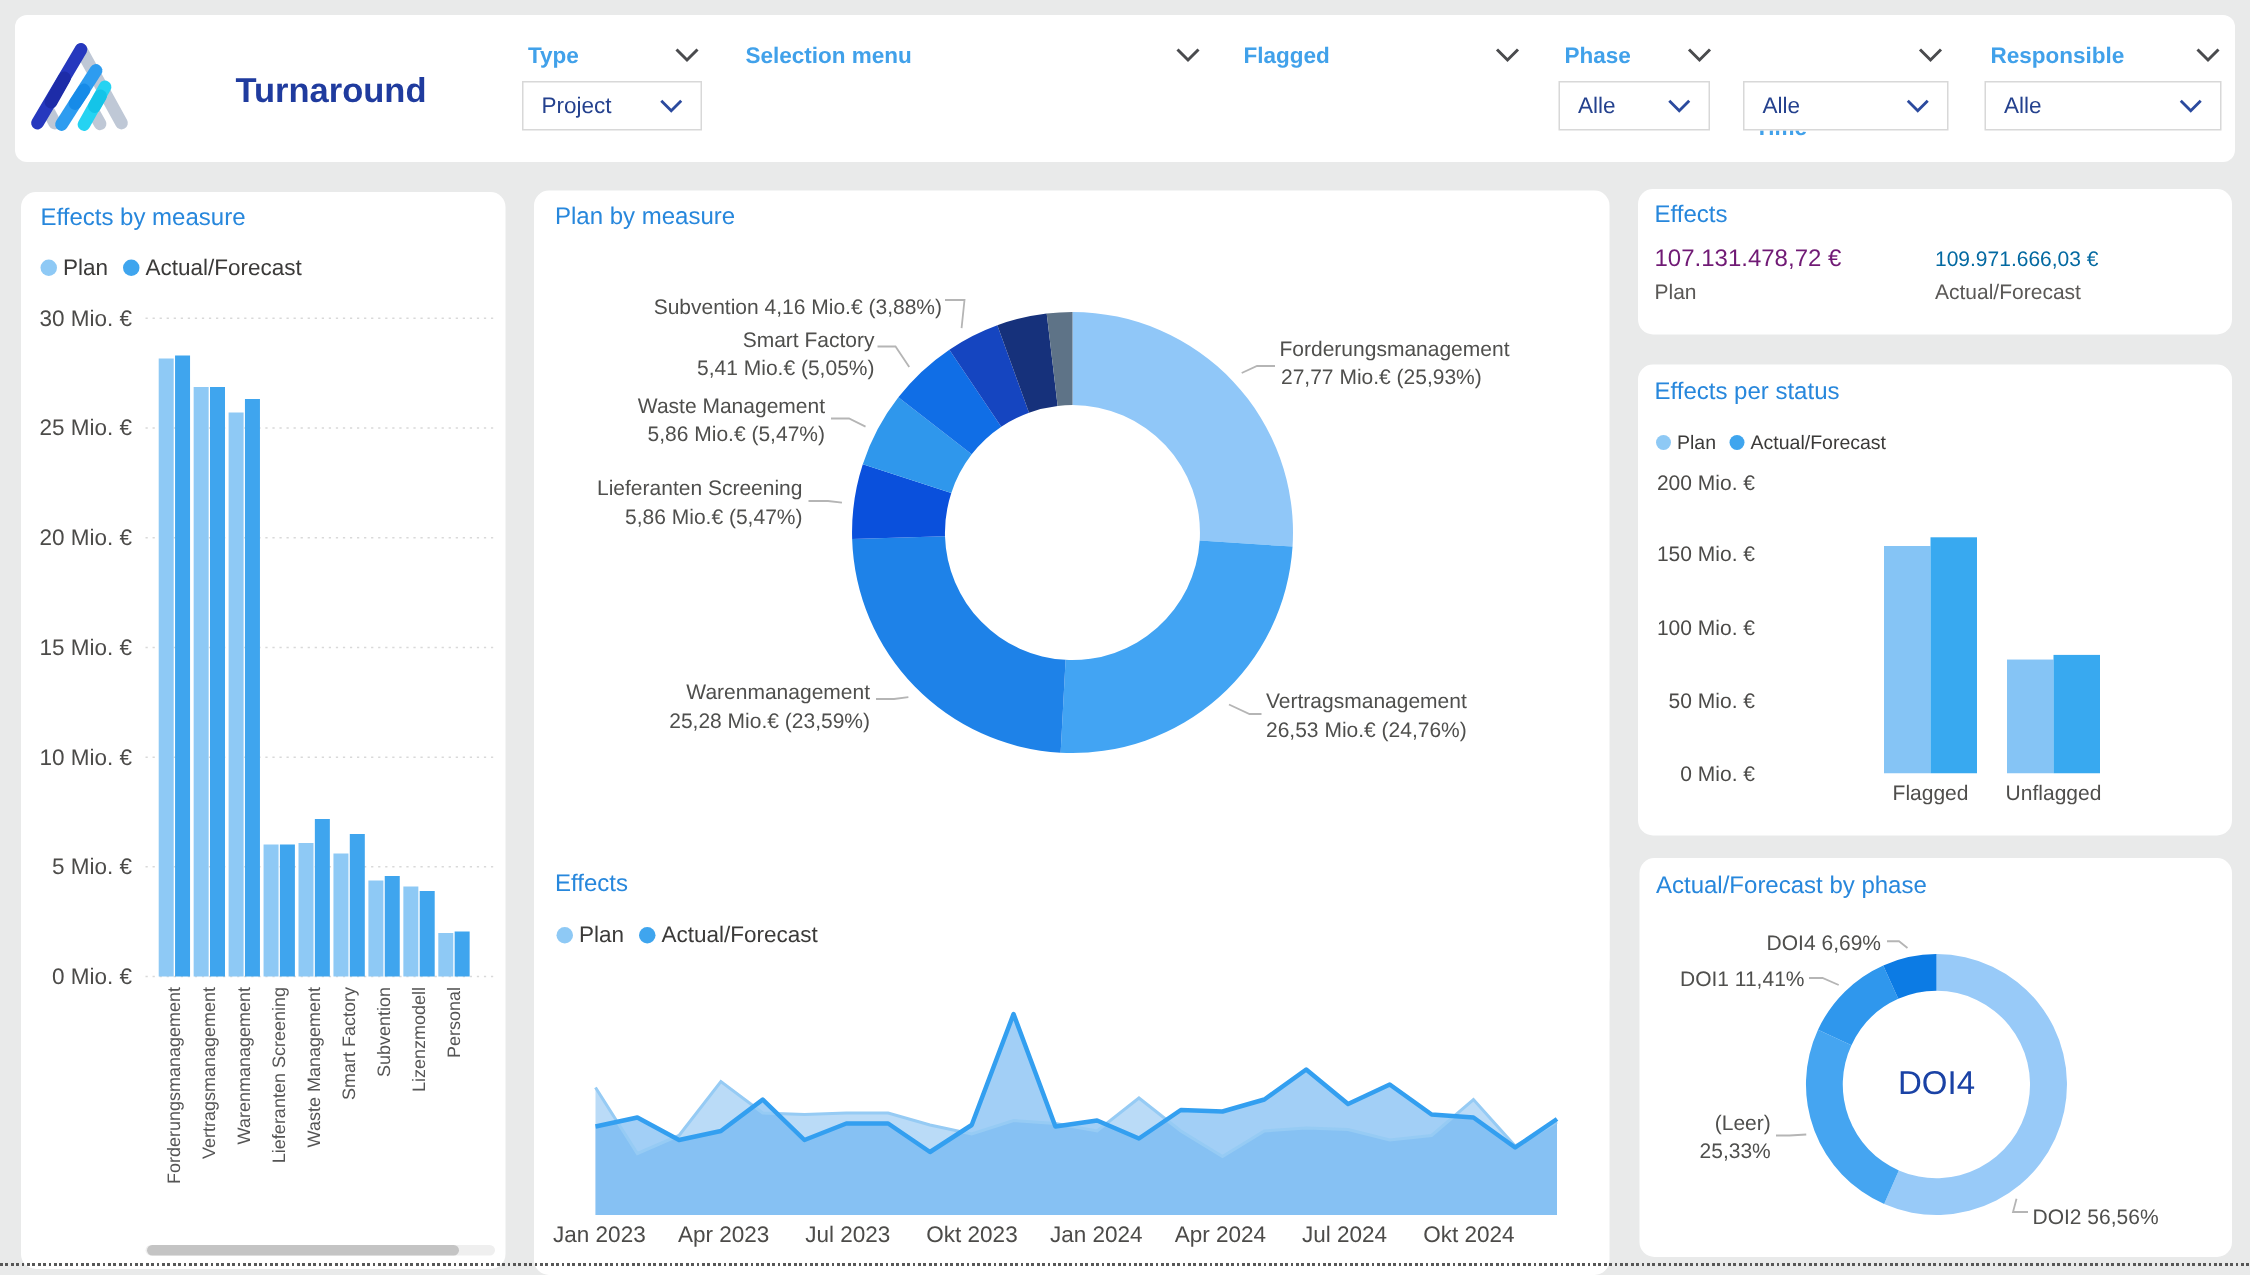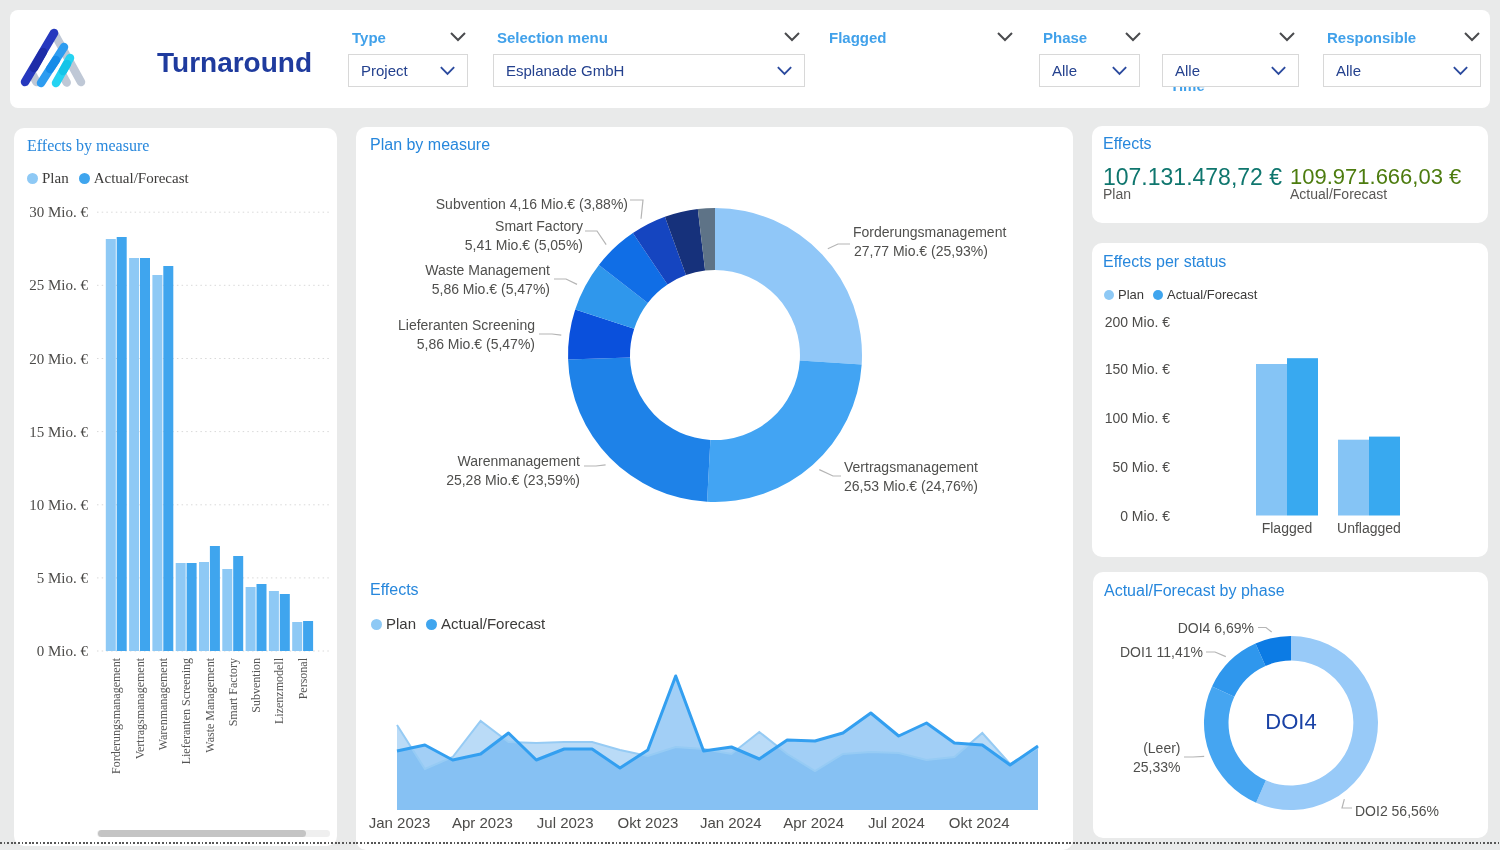--- a/index.html
+++ b/index.html
@@ -2,21 +2,21 @@
 <html><head>
 <meta charset="utf-8">
 <style>
 html,body{margin:0;padding:0;}
 body{width:1500px;height:850px;background:#E9EAEA;font-family:"Liberation Sans",sans-serif;position:relative;overflow:hidden;}
 .card{position:absolute;background:#fff;border-radius:10px;}
 .title{position:absolute;font-size:16px;color:#2787DC;}
 .dotline{position:absolute;left:0;width:1500px;height:2px;background:repeating-linear-gradient(90deg,#575757 0 1.9px,transparent 1.9px 3.6px);z-index:50;}
 
 #hdr{left:10px;top:10px;width:1480px;height:98px;border-radius:8px;}
-#hdr h1{position:absolute;left:147px;top:37px;margin:0;font-size:28px;font-weight:700;color:#1F3B9E;letter-spacing:0px;}
+#hdr h1{position:absolute;left:147px;top:37px;margin:0;font-size:23px;font-weight:700;color:#1F3B9E;letter-spacing:0px;}
 .flabel{position:absolute;top:19px;font-size:15px;font-weight:700;color:#41A1EA;}
 .fchev{position:absolute;top:21px;}
 .fbox{position:absolute;top:44px;height:33px;background:#fff;border:1px solid #D8D8D8;box-sizing:border-box;}
 .fbox span{position:absolute;left:12px;top:7px;font-size:15px;color:#24418E;}
 .fbox svg{position:absolute;right:10px;top:10px;}
 .leg{position:absolute;font-size:15px;color:#3B3A39;}
 .leg i{display:inline-block;width:11px;height:11px;border-radius:50%;vertical-align:-1px;margin-right:4px;}
 .leg .b{margin-left:10px;}
 </style>
 </head>
@@ -47,26 +47,20 @@
       <span>Project</span>
       <svg width="19" height="12" viewBox="0 0 20 12">
         <path d="M3,2 L10,9 L17,2" stroke="#2B4A9E" stroke-width="2" fill="none"></path>
       </svg>
     </div>
 
   <div class="flabel" style="left:487px;">Selection menu</div>
   <svg class="fchev" style="left:772px;" width="20" height="12" viewBox="0 0 20 12">
       <path d="M3,2 L10,9 L17,2" stroke="#4A4B4E" stroke-width="2" fill="none"></path>
     </svg>
-  <div class="fbox" style="left:483px;width:312px;">
-      <span>Esplanade GmbH</span>
-      <svg width="19" height="12" viewBox="0 0 20 12">
-        <path d="M3,2 L10,9 L17,2" stroke="#2B4A9E" stroke-width="2" fill="none"></path>
-      </svg>
-    </div>
 
   <div class="flabel" style="left:819px;">Flagged</div>
   <svg class="fchev" style="left:985px;" width="20" height="12" viewBox="0 0 20 12">
       <path d="M3,2 L10,9 L17,2" stroke="#4A4B4E" stroke-width="2" fill="none"></path>
     </svg>
 
   <div class="flabel" style="left:1033px;">Phase</div>
   <svg class="fchev" style="left:1113px;" width="20" height="12" viewBox="0 0 20 12">
       <path d="M3,2 L10,9 L17,2" stroke="#4A4B4E" stroke-width="2" fill="none"></path>
     </svg>
@@ -93,21 +87,21 @@
       <path d="M3,2 L10,9 L17,2" stroke="#4A4B4E" stroke-width="2" fill="none"></path>
     </svg>
   <div class="fbox" style="left:1313px;width:158px;">
       <span>Alle</span>
       <svg width="19" height="12" viewBox="0 0 20 12">
         <path d="M3,2 L10,9 L17,2" stroke="#2B4A9E" stroke-width="2" fill="none"></path>
       </svg>
     </div>
 </div>
 
-<div class="card" id="c-left" style="left:14px;top:128px;width:323px;height:718px;font-family:Liberation Serif, serif;">
+<div class="card" id="c-left" style="left:14px;top:128px;width:323px;height:718px;">
   <div class="title" style="left:13px;top:9px;">Effects by measure</div>
   <div class="leg" style="left:13px;top:42px;"><i style="background:#8EC9F5"></i>Plan<i class="b" style="background:#3FA5EE"></i>Actual/Forecast</div>
   <svg id="barsvg" style="position:absolute;left:0;top:0;" width="323" height="717">
 <line x1="83" y1="84.2" x2="316" y2="84.2" stroke="#D9D9D9" stroke-width="1" stroke-dasharray="1.5 3.2"></line>
 <text x="74" y="89.2" text-anchor="end" font-size="15" fill="#4C4B49">30 Mio. €</text>
 <line x1="83" y1="157.3" x2="316" y2="157.3" stroke="#D9D9D9" stroke-width="1" stroke-dasharray="1.5 3.2"></line>
 <text x="74" y="162.3" text-anchor="end" font-size="15" fill="#4C4B49">25 Mio. €</text>
 <line x1="83" y1="230.5" x2="316" y2="230.5" stroke="#D9D9D9" stroke-width="1" stroke-dasharray="1.5 3.2"></line>
 <text x="74" y="235.5" text-anchor="end" font-size="15" fill="#4C4B49">20 Mio. €</text>
 <line x1="83" y1="303.6" x2="316" y2="303.6" stroke="#D9D9D9" stroke-width="1" stroke-dasharray="1.5 3.2"></line>
@@ -199,23 +193,23 @@
 <text x="292.0" y="258" text-anchor="middle" font-size="15" fill="#4C4B49">Okt 2023</text>
 <text x="374.8" y="258" text-anchor="middle" font-size="15" fill="#4C4B49">Jan 2024</text>
 <text x="457.6" y="258" text-anchor="middle" font-size="15" fill="#4C4B49">Apr 2024</text>
 <text x="540.4" y="258" text-anchor="middle" font-size="15" fill="#4C4B49">Jul 2024</text>
 <text x="623.2" y="258" text-anchor="middle" font-size="15" fill="#4C4B49">Okt 2024</text>
 </svg>
 </div>
 
 <div class="card" style="left:1092px;top:126px;width:396px;height:97px;">
   <div class="title" style="left:11px;top:9px;">Effects</div>
-  <div style="position:absolute;left:11px;top:38px;font-size:23px;color:#0f766e;">107.131.478,72&nbsp;€</div>
+  <div style="position:absolute;left:11px;top:38px;font-size:16px;color:#701a75;">107.131.478,72&nbsp;€</div>
   <div style="position:absolute;left:11px;top:60px;font-size:14px;color:#5A5856;">Plan</div>
-  <div style="position:absolute;left:198px;top:38px;font-size:22px;color:#4d7c0f;">109.971.666,03&nbsp;€</div>
+  <div style="position:absolute;left:198px;top:38px;font-size:14px;color:#0369a1;">109.971.666,03&nbsp;€</div>
   <div style="position:absolute;left:198px;top:60px;font-size:14px;color:#5A5856;">Actual/Forecast</div>
 </div>
 
 <div class="card" style="left:1092px;top:243px;width:396px;height:314px;">
   <div class="title" style="left:11px;top:10px;">Effects per status</div>
   <div class="leg" style="left:12px;top:44px;font-size:13px;"><i style="width:10px;height:10px;background:#8EC9F5"></i>Plan<i class="b" style="width:10px;height:10px;margin-left:9px;background:#3FA5EE"></i>Actual/Forecast</div>
   <svg id="statsvg" style="position:absolute;left:0;top:0;" width="396" height="314">
 <text x="78" y="83.7" text-anchor="end" font-size="14" fill="#4C4B49">200 Mio. €</text>
 <text x="78" y="130.8" text-anchor="end" font-size="14" fill="#4C4B49">150 Mio. €</text>
 <text x="78" y="180.0" text-anchor="end" font-size="14" fill="#4C4B49">100 Mio. €</text>

